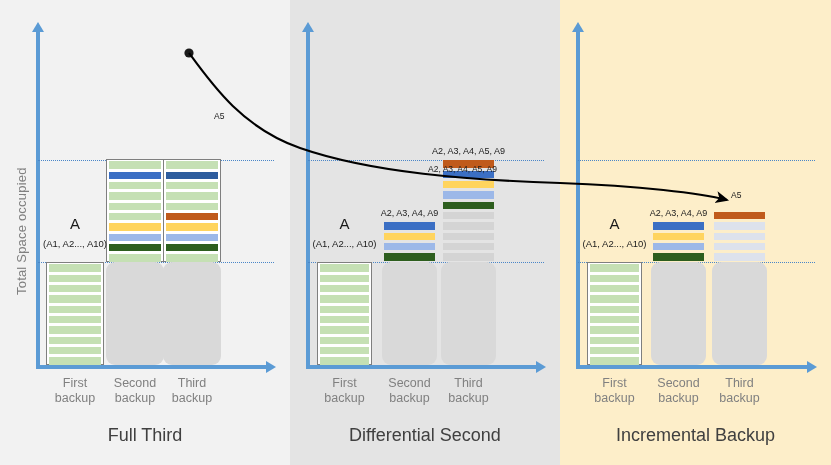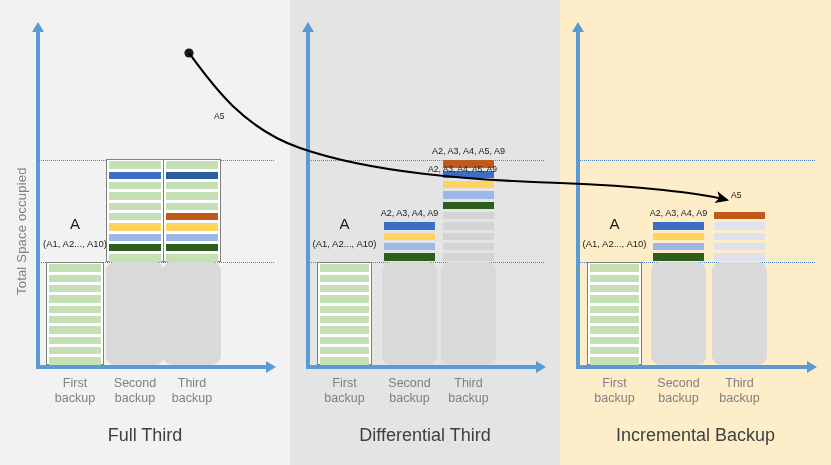--- a/index.html
+++ b/index.html
@@ -253,21 +253,21 @@
       </div>
       <div class="stack-caption" style="left: 408.5px; top: 146px; width: 120px;">A2, A3, A4, A5, A9</div>
       <div class="group-label-A" style="left: 304.5px; top: 215px; width: 80px;">A</div>
       <div class="group-label-sub" style="left: 294.5px; top: 238px; width: 100px;">(A1, A2..., A10)</div>
       <div class="tick-label" style="left: 306.5px; top: 376px; width: 76px;">First
 backup</div>
       <div class="tick-label" style="left: 371.5px; top: 376px; width: 76px;">Second
 backup</div>
       <div class="tick-label" style="left: 430.5px; top: 376px; width: 76px;">Third
 backup</div>
-      <div class="panel-title" style="left: 290px; top: 425px; width: 270px;">Differential Third</div>
+      <div class="panel-title" style="left: 290px; top: 425px; width: 270px;">Differential Second</div>
       <div class="axis-v" style="left: 576px; top: 32px; height: 337px;"></div>
       <div class="axis-h" style="left: 576px; top: 365px; width: 233px;"></div>
       <div class="axis-arrow-up" style="left: 572px; top: 22px;"></div>
       <div class="axis-arrow-right" style="left: 807px; top: 361px;"></div>
       <div class="refline" style="left: 578px; top: 262px; width: 237px;"></div>
       <div class="refline" style="left: 578px; top: 160px; width: 237px;"></div>
       <div class="ghost-col" style="left: 651px; top: 262px; width: 55px; height: 103px;"></div>
       <div class="ghost-col" style="left: 712px; top: 262px; width: 55px; height: 103px;"></div>
       <div class="stack framed" style="left: 587px; top: 262px; width: 55px; height: 103px;">
         <div class="stripe" style="top: 1.442px; height: 7.416px; background: rgb(197, 224, 180);"></div>

